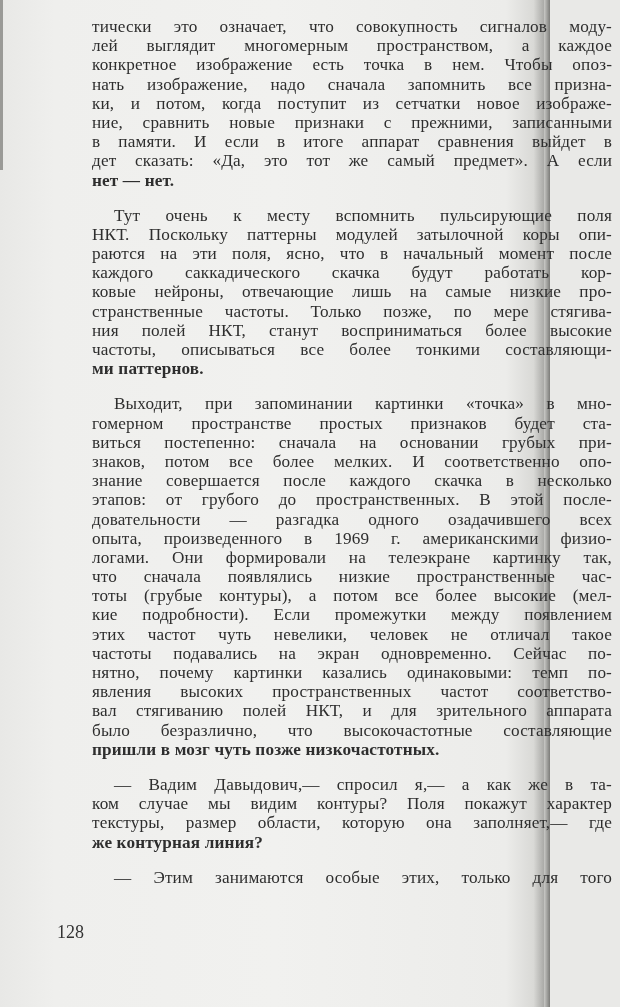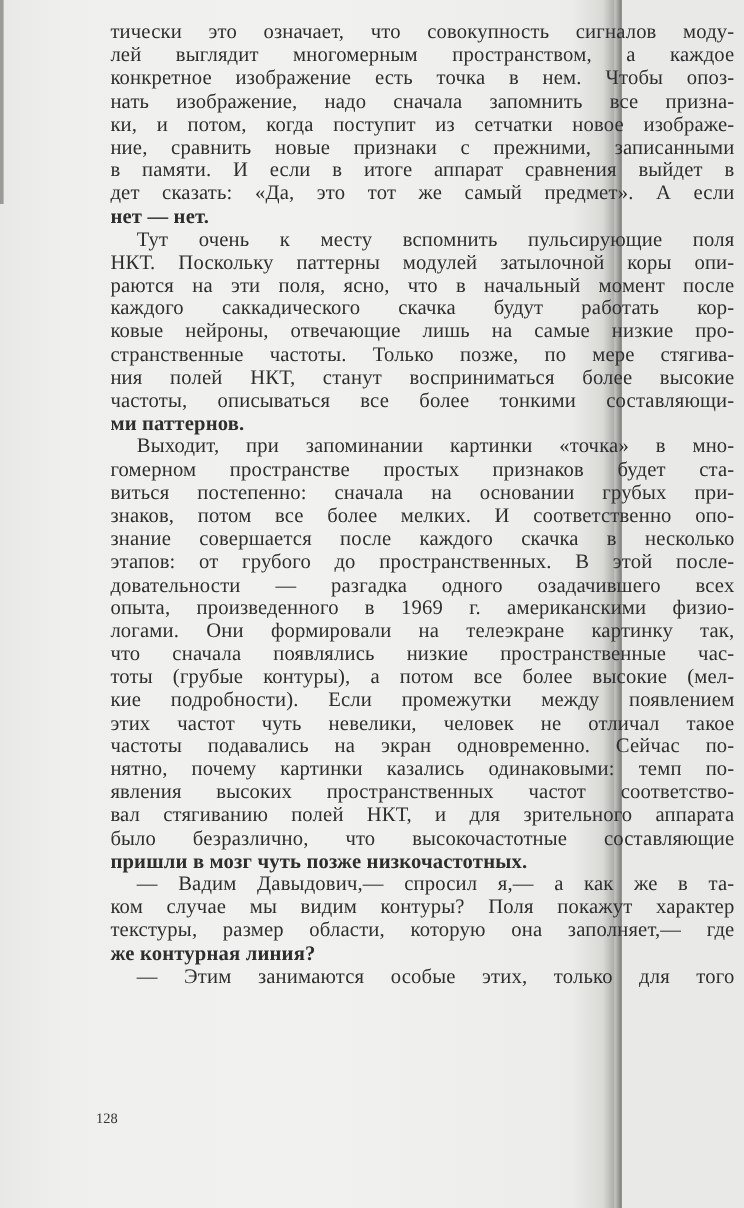--- a/index.html
+++ b/index.html
@@ -15,20 +15,21 @@
       font-family: "Liberation Serif", "DejaVu Serif", serif;
       color: #2e2e2e;
     }
     .page {
       position: absolute;
       left: 0;
       top: 0;
       width: 518px;
       height: 1007px;
       background: linear-gradient(90deg, #e8e8e6 0%, #efefed 10%, #f1f1ef 50%, #ececea 92%, #d9d9d6 97%, #8f8f8c 100%);
+      padding-left: 32px;
     }
     .left-edge {
       position: absolute;
       left: 0;
       top: 0;
       width: 3px;
       height: 170px;
       background: #9a9a97;
     }
     .right-edge {
@@ -54,26 +55,27 @@
       letter-spacing: 0.15px;
       text-align: justify;
       text-align-last: justify;
     }
     .line.last {
       text-align-last: left;
       font-weight: bold;
     }
     .line.indent {
       padding-left: 22px;
+      margin-top: 16px;
     }
     .page-number {
       position: absolute;
-      left: 80px;
+      left: 57px;
       top: 923px;
-      font-size: 12px;
+      font-size: 18px;
       line-height: 19px;
       color: #333;
     }
   </style>
 </head>
 <body>
 
 <div class="page">
   <div class="left-edge"></div>
   <div class="right-edge"></div>

